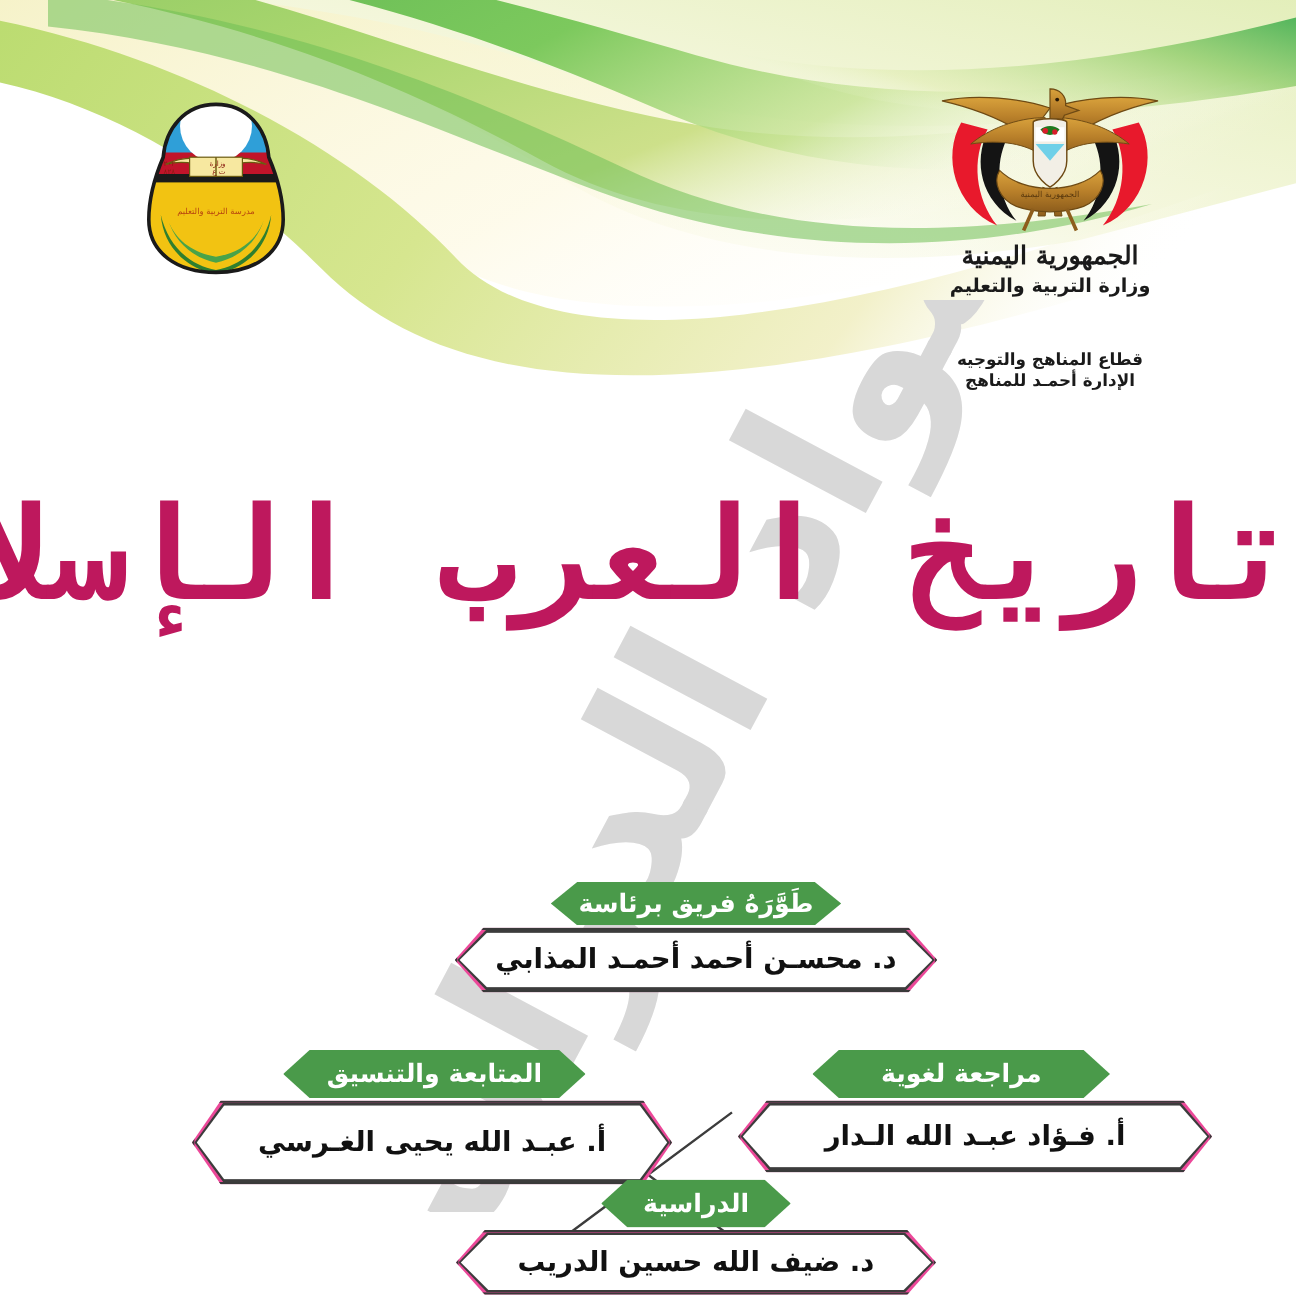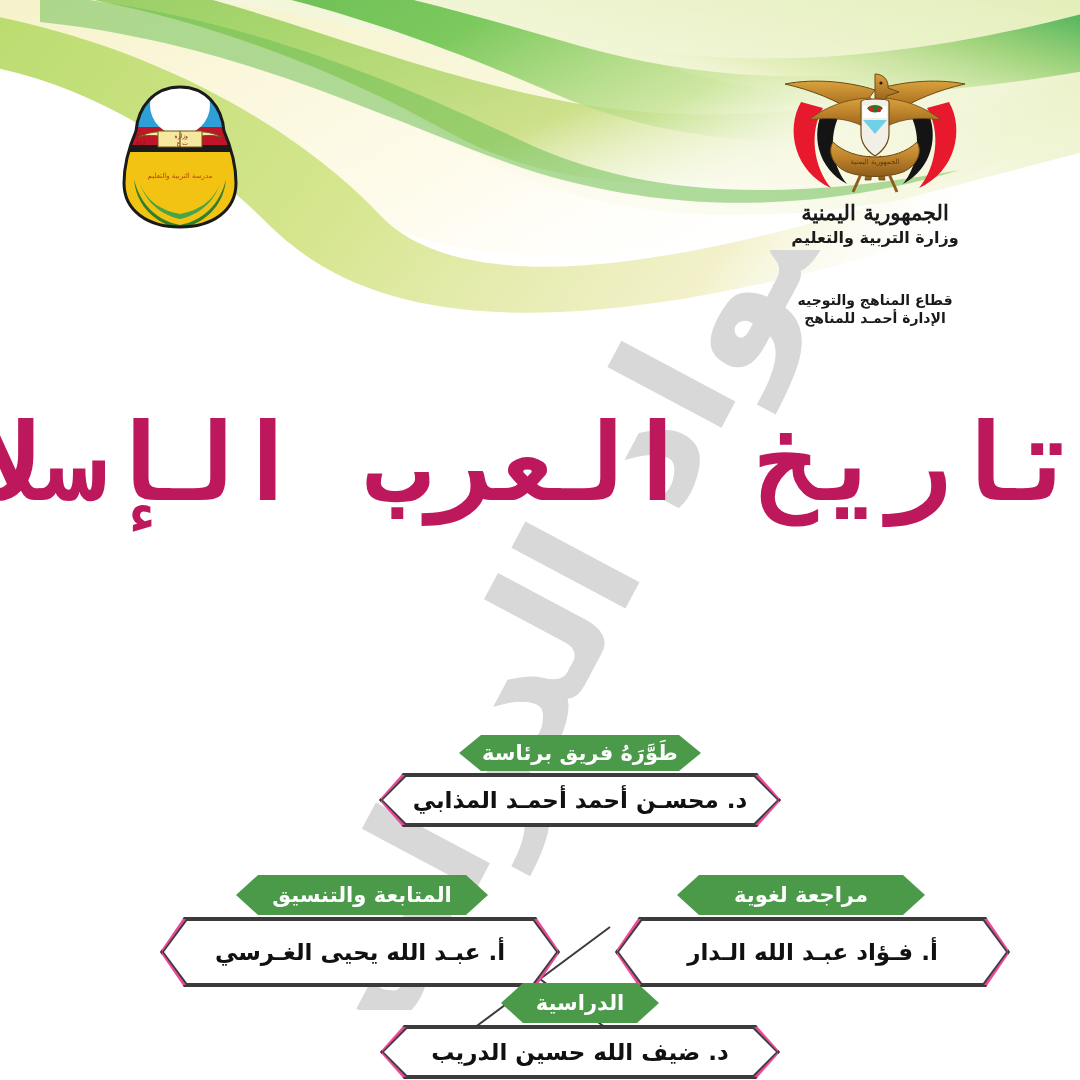--- a/index.html
+++ b/index.html
@@ -177,21 +177,21 @@
   #grp-lead  { top: 0px;   right: 330px; width: 420px; }
   #grp-lead .hex-label { width: 242px; height: 36px; margin: 0 auto; }
   #grp-lead .name-box  { width: 402px; height: 54px; margin: 2px auto 0; }
 
   #grp-follow { top: 140px; right: 560px; width: 420px; }
   #grp-follow .hex-label { width: 252px; height: 40px; margin-right: 72px; }
   #grp-follow .name-box  { width: 400px; height: 70px; margin-top: 2px; }
 
   #grp-lang { top: 140px; right: 110px; width: 410px; }
   #grp-lang .hex-label { width: 248px; height: 40px; margin-right: 85px; }
-  #grp-lang .name-box  { width: 395px; height: 70px; margin-top: 2px; }
+  #grp-lang .name-box  { width: 395px; height: 60px; margin-top: 2px; }
 
   #grp-super { top: 248px; right: 330px; width: 420px; }
   #grp-super .hex-label { width: 158px; height: 40px; margin: 0 auto; }
   #grp-super .name-box  { width: 400px; height: 54px; margin: 2px auto 0; }
 
   #connector {
     position: absolute;
     top: 190px;
     left: 0;
     width: 1080px;

